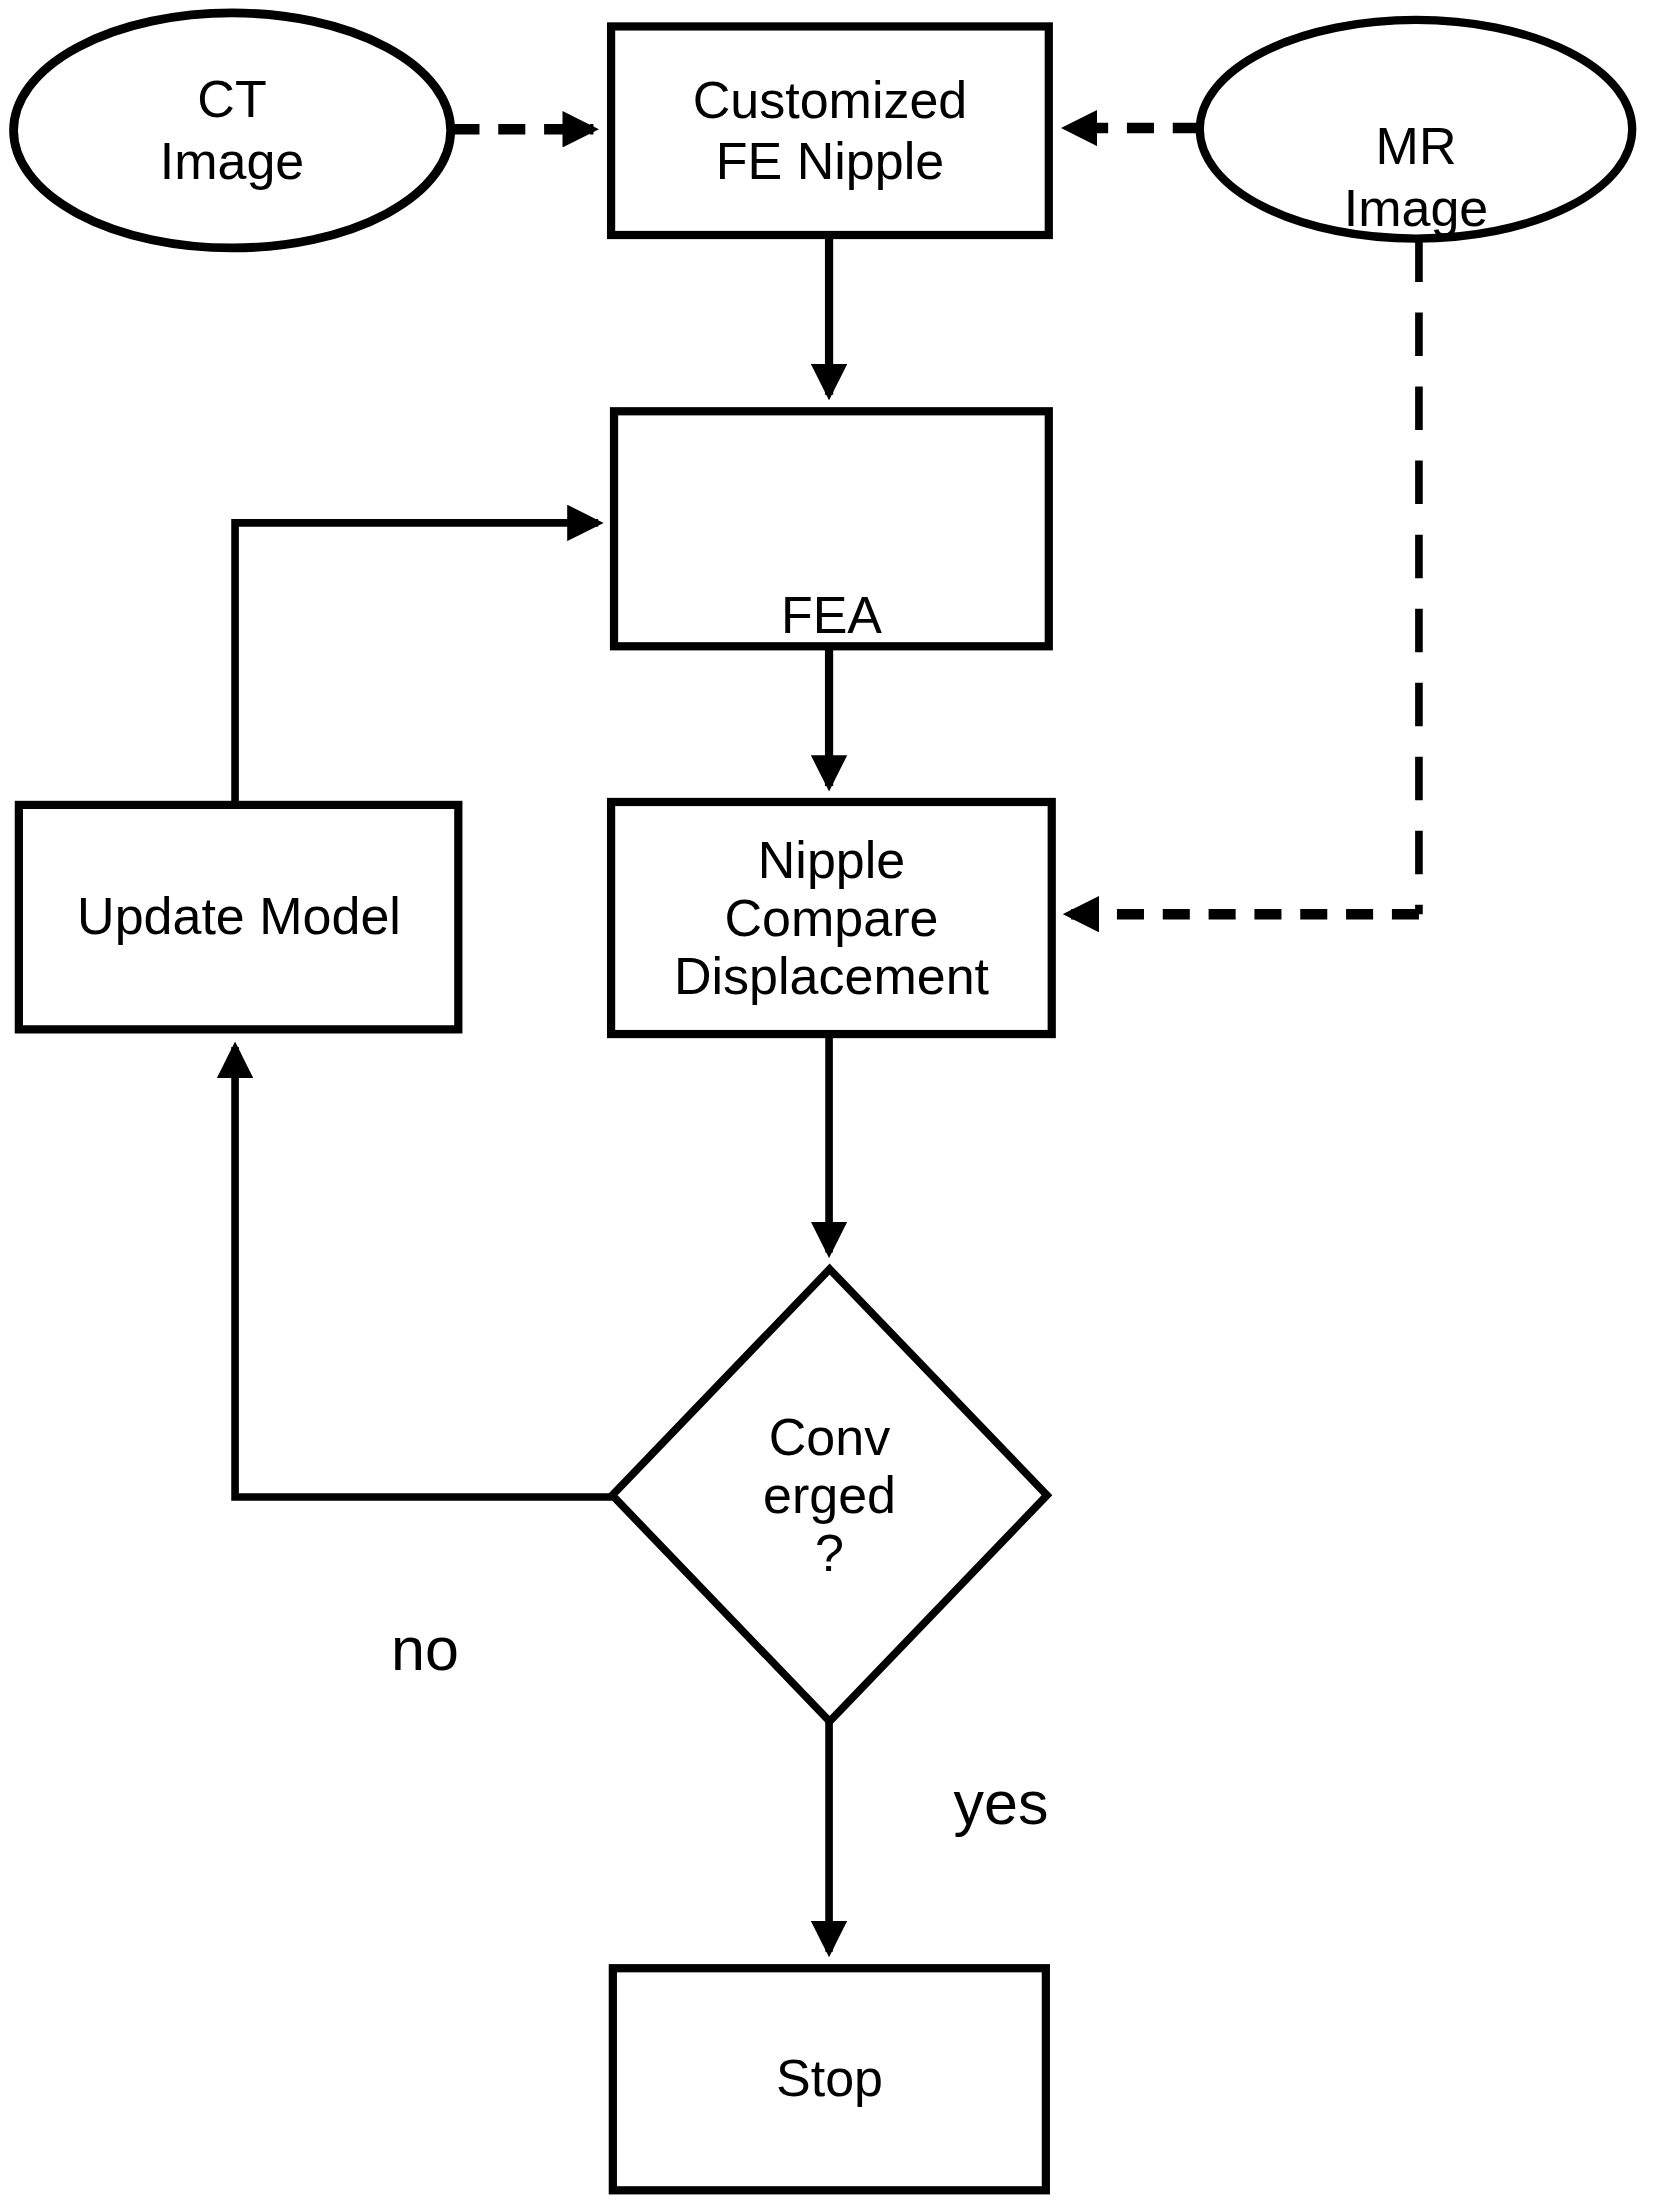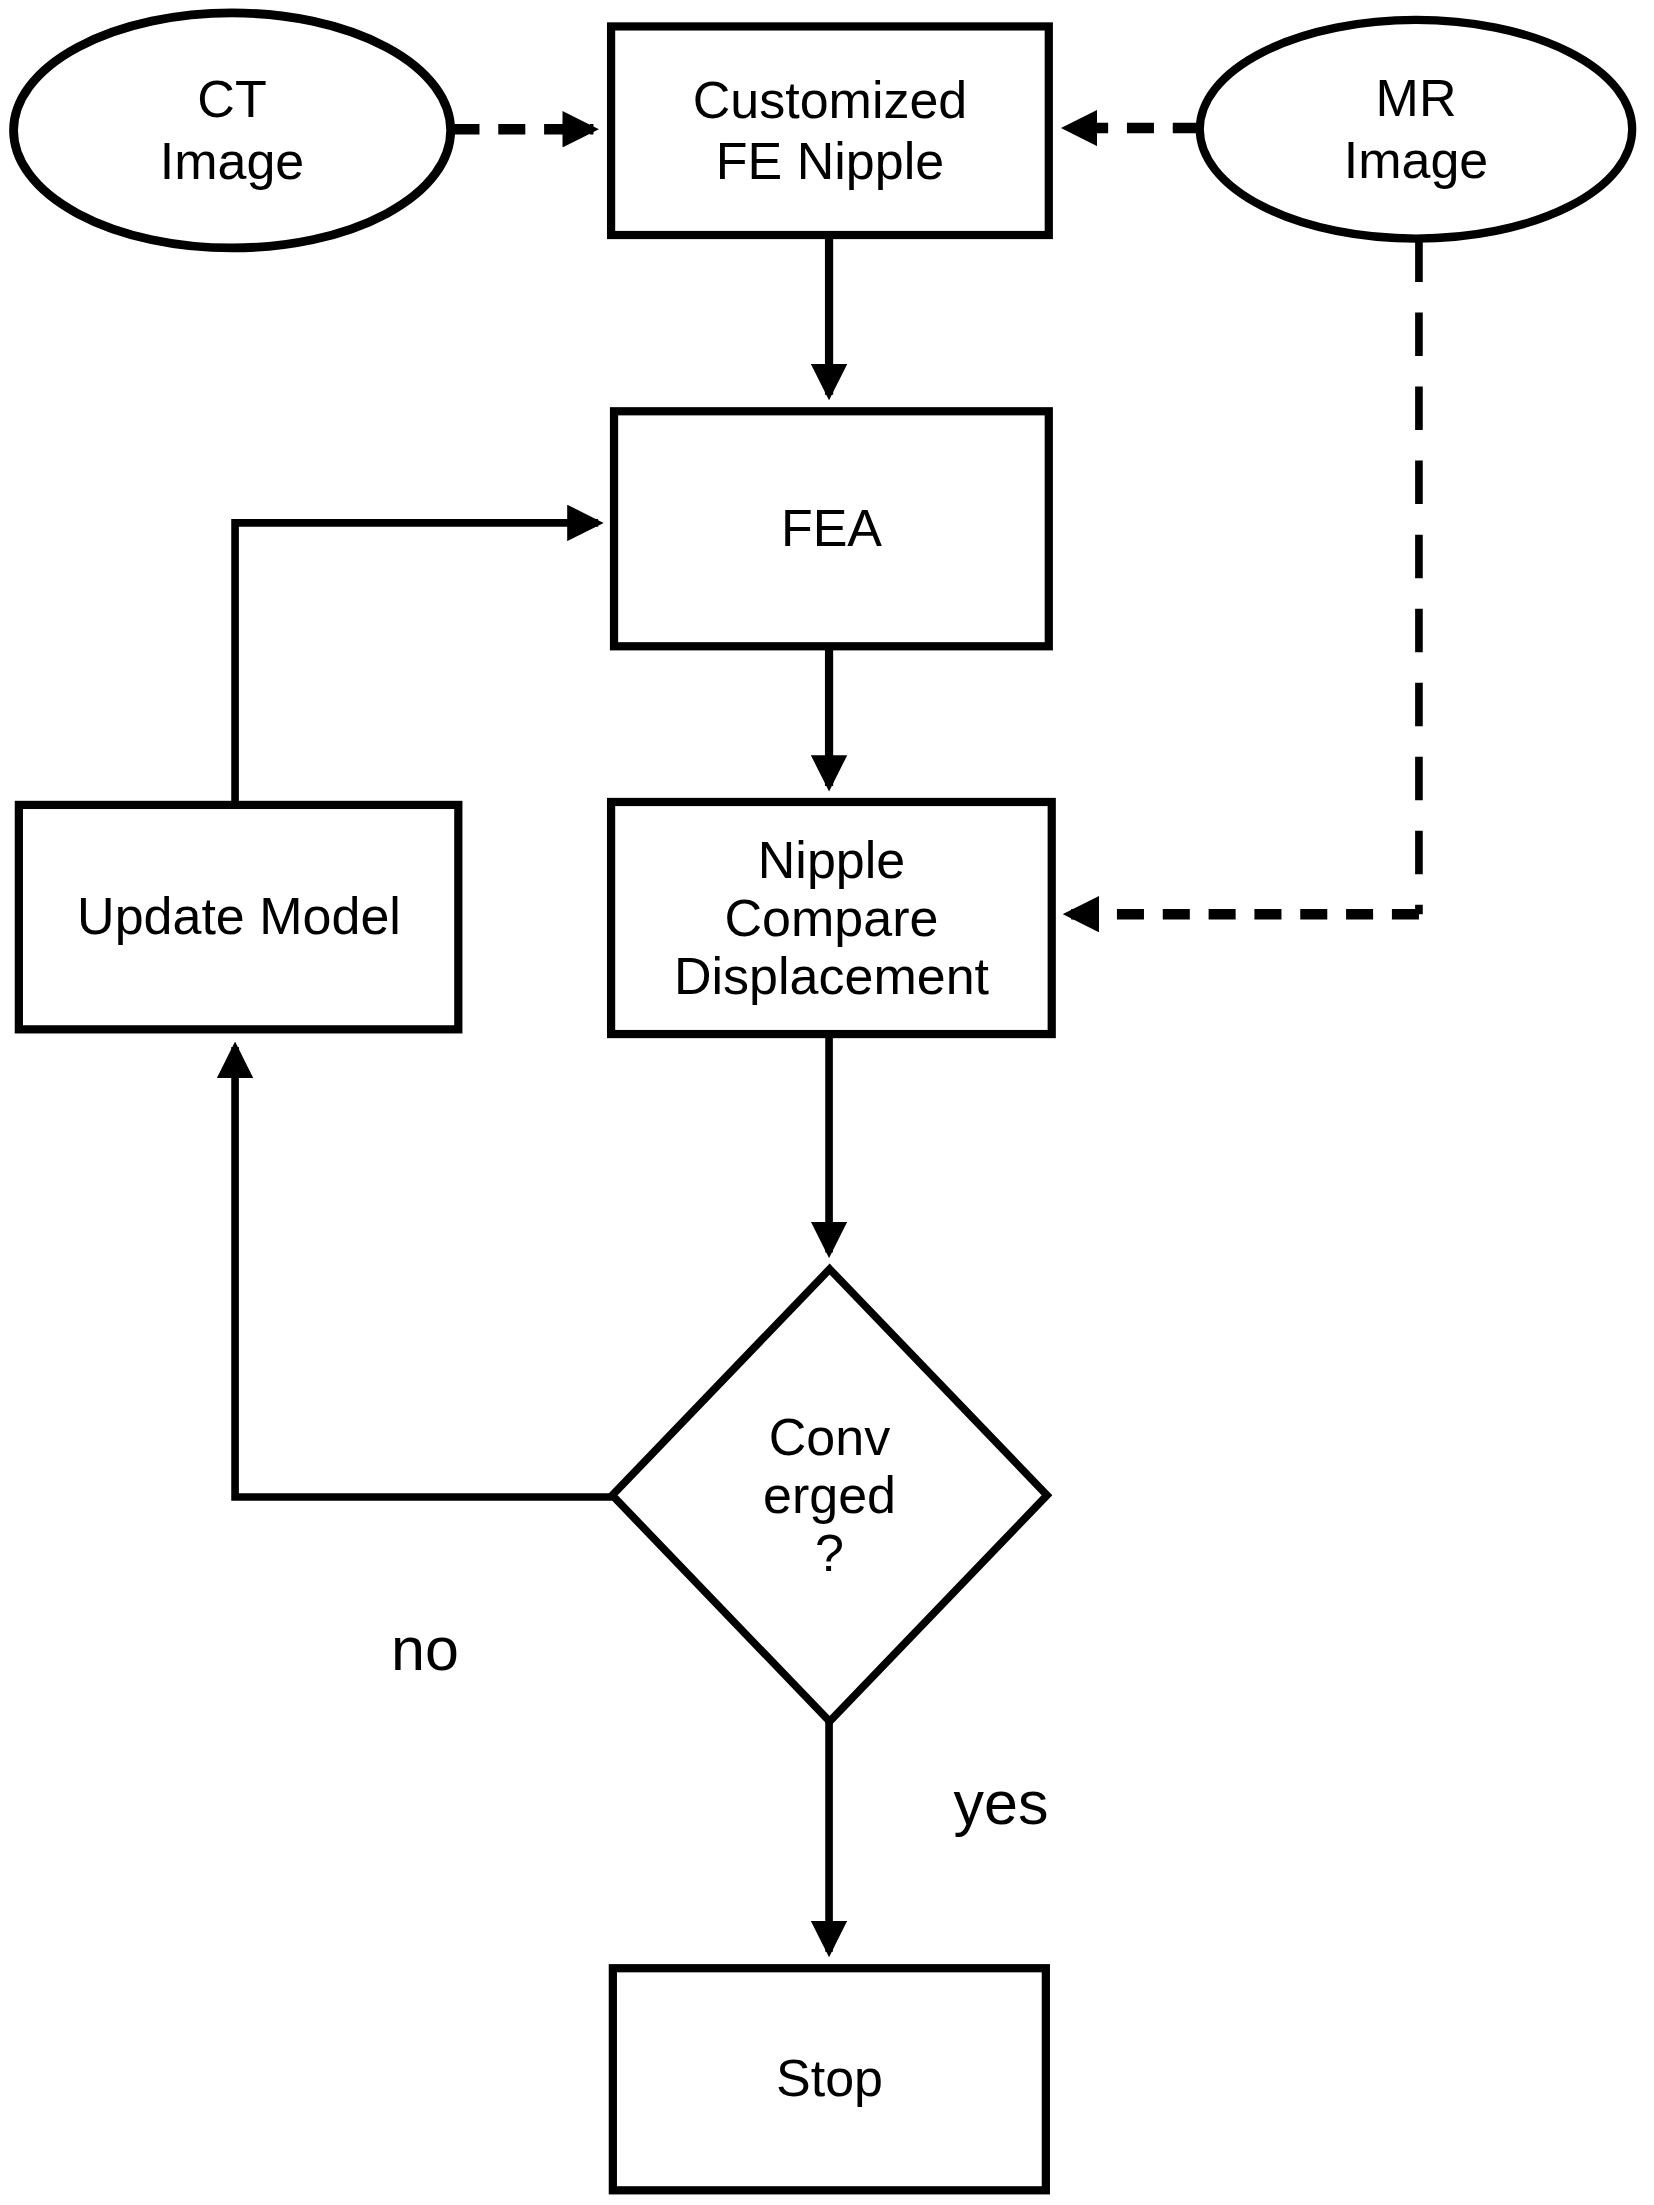--- a/index.html
+++ b/index.html
@@ -80,26 +80,26 @@
   <div class="node" style="left:13.5px; top:13px; width:437px; height:235px;">
     <span>CT</span>
     <span>Image</span>
   </div>
 
   <div class="node" style="left:611px; top:26.4px; width:438px; height:209px;">
     <span>Customized</span>
     <span>FE Nipple</span>
   </div>
 
-  <div class="node" style="left:1200px; top:20px; width:432px; height:219px;">
+  <div class="node" style="left:1200px; top:20px; width:432px; height:219px;justify-content:flex-end;">
     <span>MR</span>
     <span>Image</span>
   </div>
 
-  <div class="node" style="left:614px; top:411px; width:435px; height:235px;">
+  <div class="node" style="left:614px; top:411px; width:435px; height:235px;justify-content:flex-end;">
     <span>FEA</span>
   </div>
 
   <div class="node" style="left:19px; top:805px; width:440px; height:224px;">
     <span>Update Model</span>
   </div>
 
   <div class="node tight" style="left:611px; top:802px; width:441px; height:232px;">
     <span>Nipple</span>
     <span>Compare</span>

